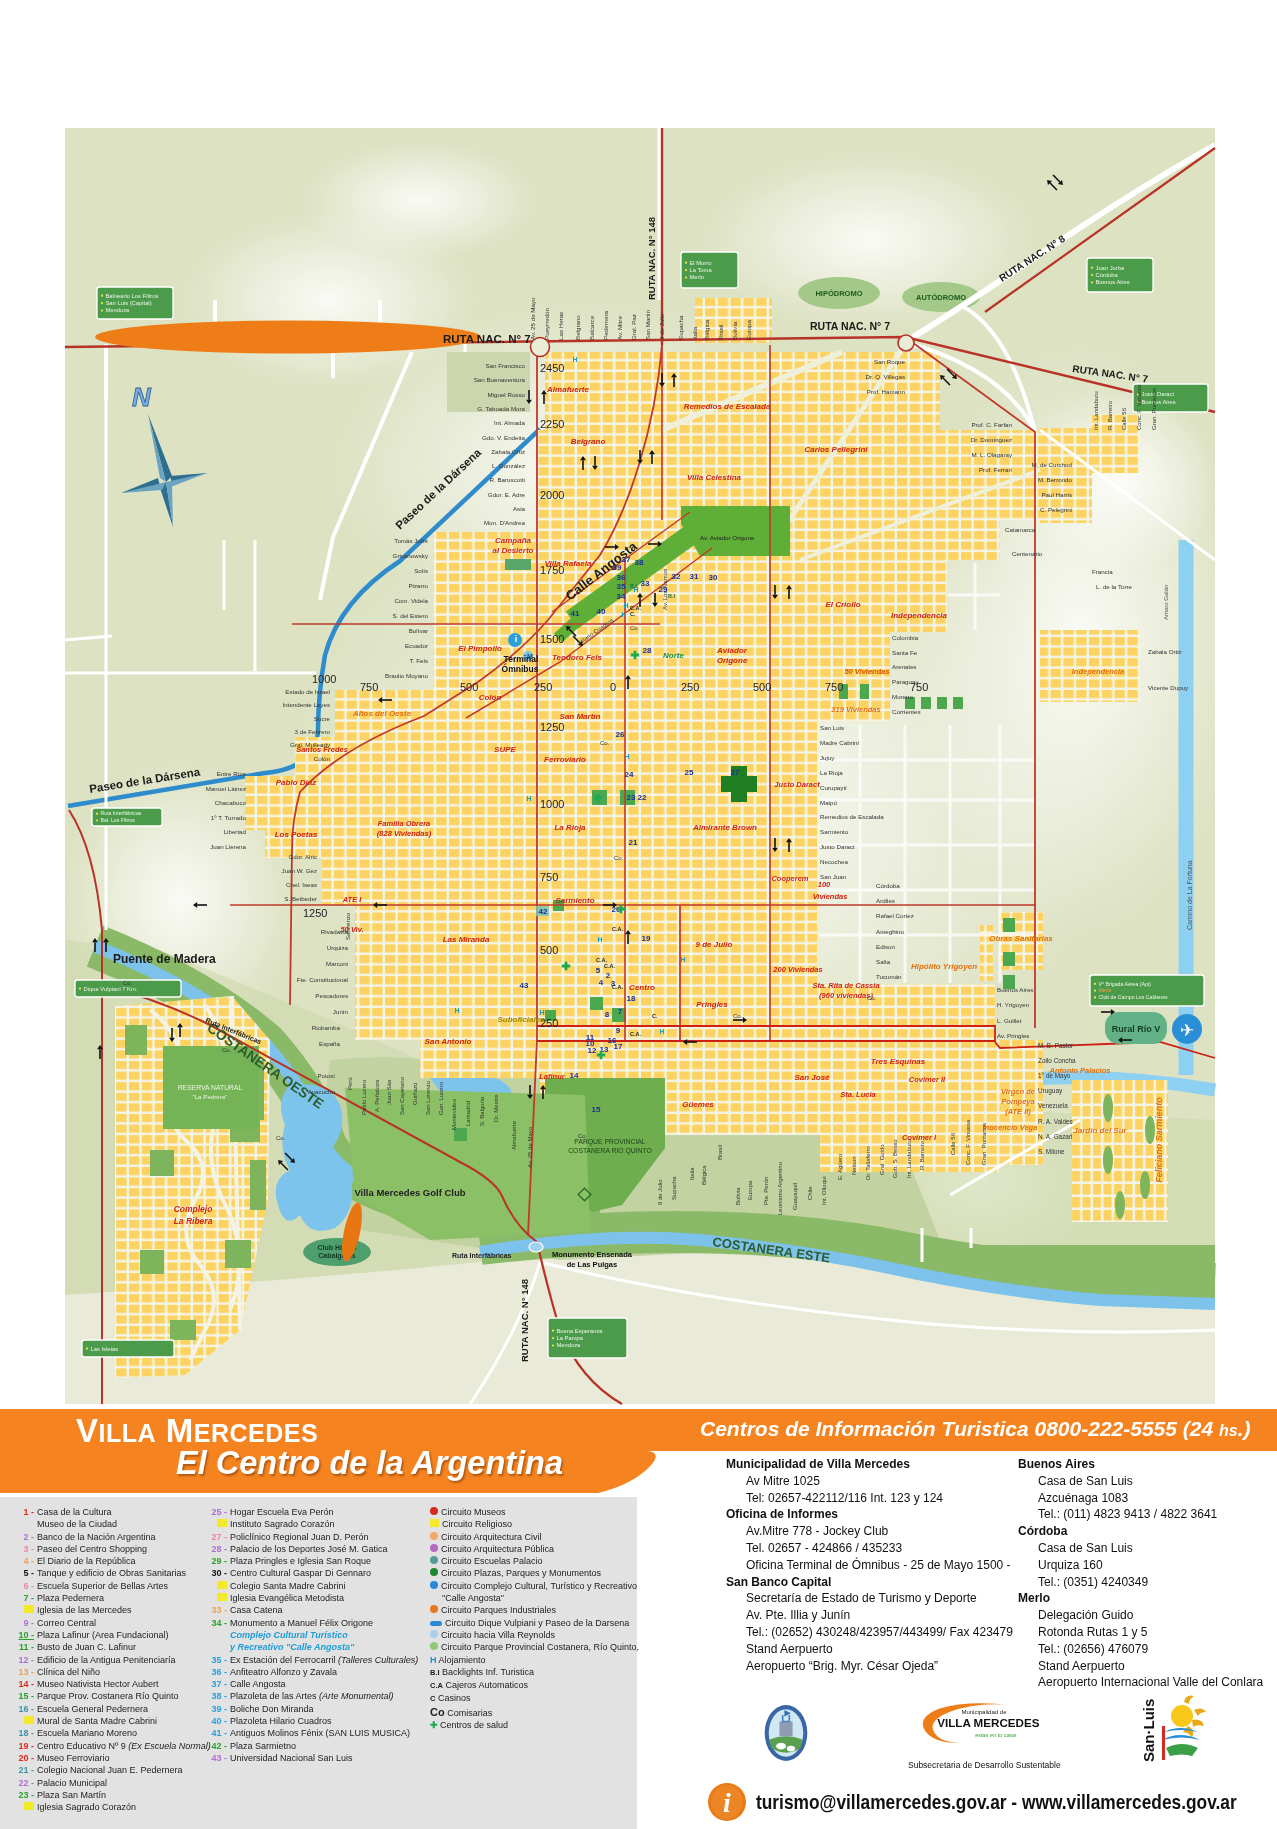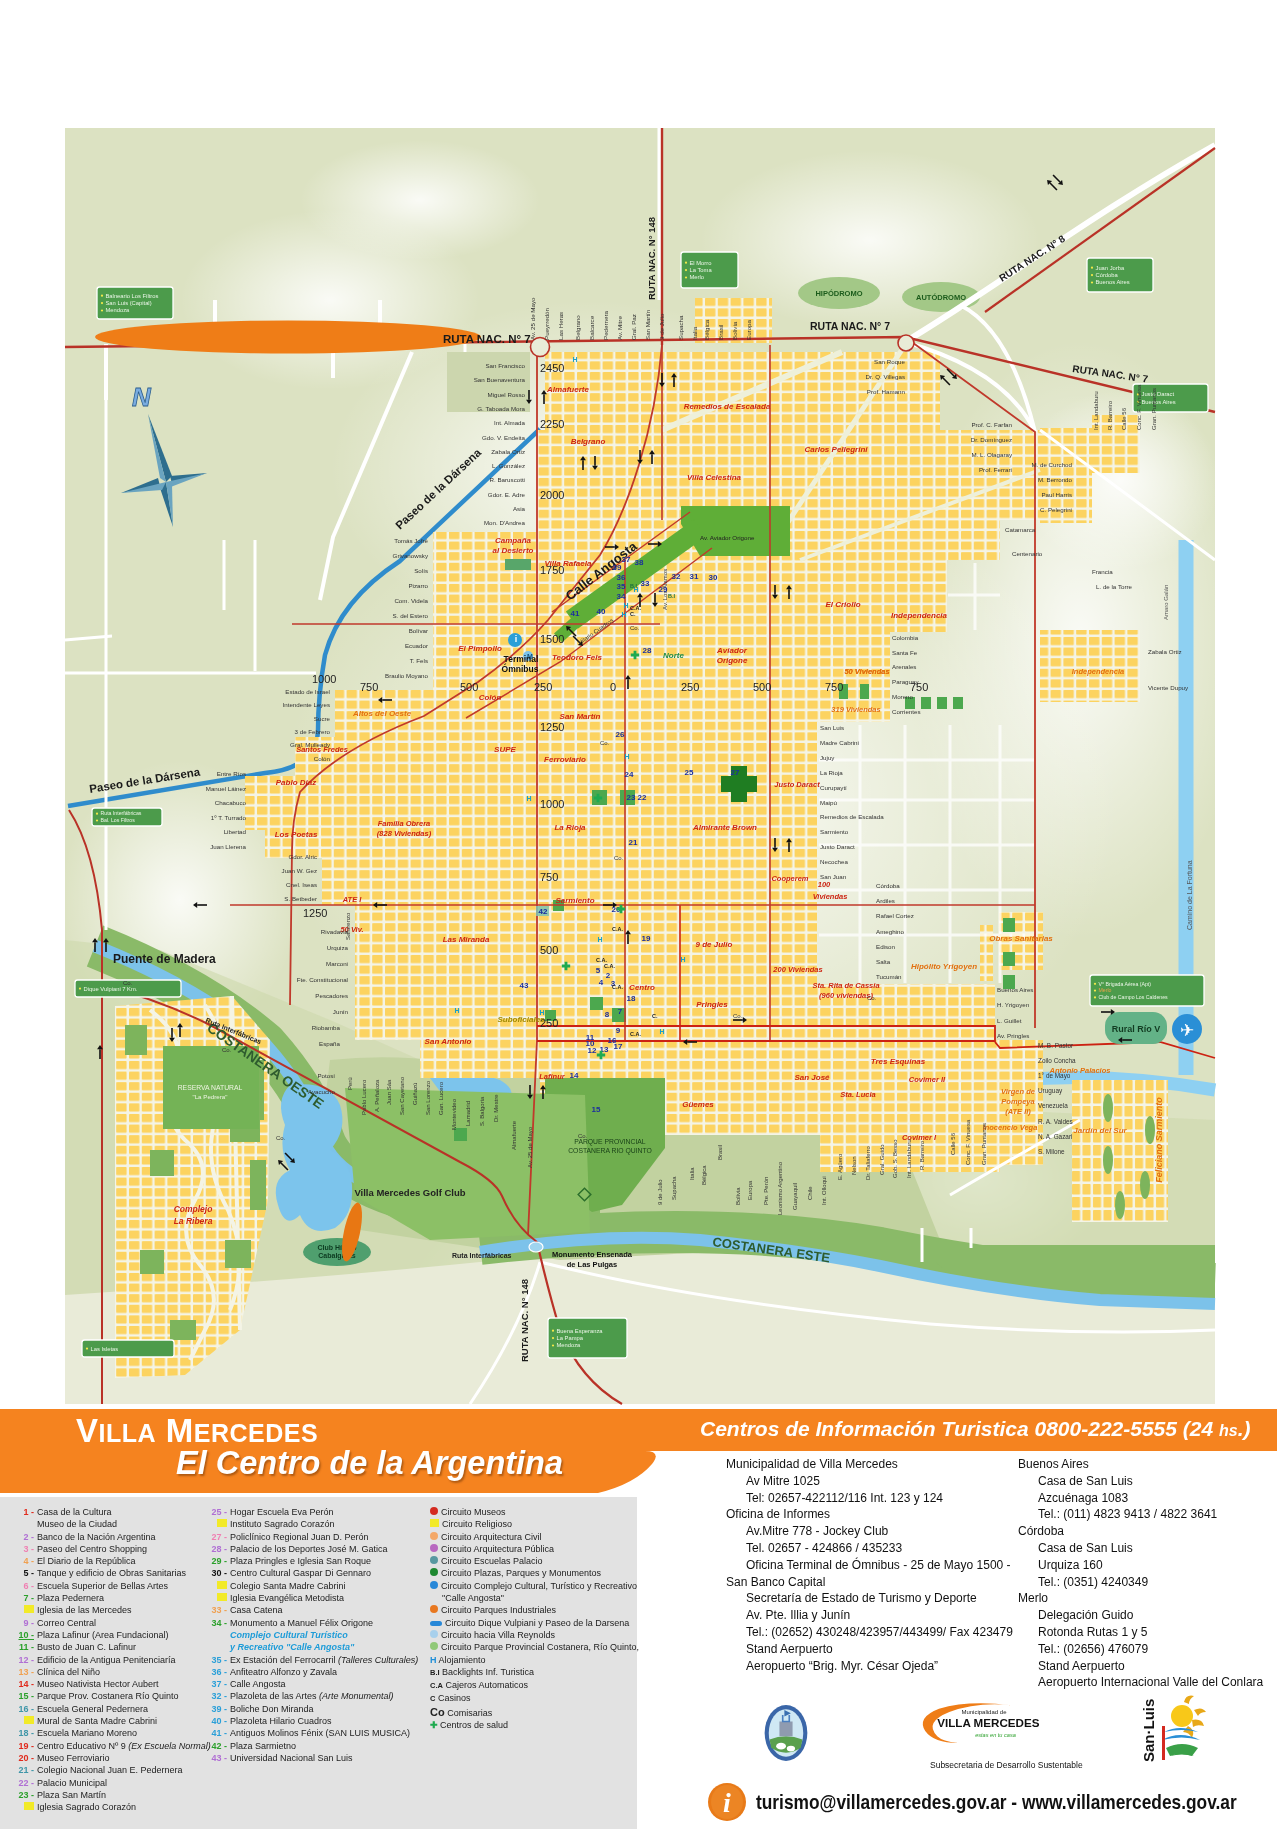--- a/index.html
+++ b/index.html
@@ -1,20 +1,20 @@
 <!DOCTYPE html>
 <html><head><meta charset="utf-8"><title>Villa Mercedes</title><style>
 html,body{margin:0;padding:0;background:#fff;}
 body{width:1277px;height:1829px;font-family:"Liberation Sans",sans-serif;position:relative;overflow:hidden;}
 .abs{position:absolute;}
 .li{font-size:9px;line-height:12.3px;color:#222;white-space:nowrap;}
 .li b{font-weight:bold;}
 .num{display:inline-block;width:22px;text-align:right;font-weight:bold;margin-right:3px;}
 .ct{font-size:12px;line-height:16.8px;color:#111;white-space:nowrap;}
-.ct .hd{font-weight:normal;}
+.ct .hd{font-weight:bold;}
 .ct .in{padding-left:20px;}
 </style></head><body>
 
 <svg class="abs" style="left:0;top:0" width="1277" height="1829" viewBox="0 0 1277 1829">
 <defs>
 <pattern id="blk" width="12.8" height="10.6" patternUnits="userSpaceOnUse">
  <rect width="12.8" height="10.6" fill="#f4f4e6"></rect>
  <rect x="1" y="1" width="10.4" height="8.2" rx="0.8" fill="#fcd360"></rect>
 </pattern>
 <pattern id="blkv" width="10.5" height="13" patternUnits="userSpaceOnUse">
@@ -894,21 +894,21 @@
     <div class="li"><span class="num" style="color:#111;">30 -</span>Centro Cultural Gaspar Di Gennaro</div>
     <div class="li"><span class="num"><span style="display:inline-block;width:10px;height:8px;background:#f2ea28;"></span></span>Colegio Santa Madre Cabrini</div>
     <div class="li"><span class="num"><span style="display:inline-block;width:10px;height:8px;background:#f2ea28;"></span></span>Iglesia Evangélica Metodista</div>
     <div class="li"><span class="num" style="color:#f0a050;">33 -</span>Casa Catena</div>
     <div class="li"><span class="num" style="color:#2ba02b;">34 -</span>Monumento a Manuel Félix Origone</div>
     <div class="li" style="color:#1e9cd8;font-weight:bold;font-style:italic;padding-left:25px;">Complejo Cultural Turístico</div>
     <div class="li" style="color:#1e9cd8;font-weight:bold;font-style:italic;padding-left:25px;">y Recreativo "Calle Angosta"</div>
     <div class="li"><span class="num" style="color:#2a9fd8;">35 -</span>Ex Estación del Ferrocarril <i>(Talleres Culturales)</i></div>
     <div class="li"><span class="num" style="color:#2a9fd8;">36 -</span>Anfiteatro Alfonzo y Zavala</div>
     <div class="li"><span class="num" style="color:#2a9fd8;">37 -</span>Calle Angosta</div>
-    <div class="li"><span class="num" style="color:#2a9fd8;">32 -</span>Plazoleta de las Artes <i>(Arte Monumental)</i></div>
+    <div class="li"><span class="num" style="color:#2a9fd8;">38 -</span>Plazoleta de las Artes <i>(Arte Monumental)</i></div>
     <div class="li"><span class="num" style="color:#2a9fd8;">39 -</span>Boliche Don Miranda</div>
     <div class="li"><span class="num" style="color:#2a9fd8;">40 -</span>Plazoleta Hilario Cuadros</div>
     <div class="li"><span class="num" style="color:#2a9fd8;">41 -</span>Antiguos  Molinos Fénix (SAN LUIS MUSICA)</div>
     <div class="li"><span class="num" style="color:#2ba02b;">42 -</span>Plaza Sarmietno</div>
     <div class="li"><span class="num" style="color:#b06fd4;">43 -</span>Universidad Nacional San Luis</div>
   </div>
 
 <div class="abs" style="left:430px;top:1506px;">
 <div class="li"><span style="display:inline-block;width:8px;height:8px;border-radius:50%;background:#d42a20;margin-right:3px;"></span>Circuito Museos</div>
     <div class="li"><span style="display:inline-block;width:9px;height:8px;background:#f2ea28;margin-right:3px;"></span>Circuito Religioso</div>
@@ -974,21 +974,21 @@
 <ellipse cx="34" cy="55" rx="5" ry="3.5" fill="#fff"></ellipse>
 </svg>
 
 <svg class="abs" style="left:908px;top:1697px" width="155" height="56" viewBox="0 0 180 62">
 <path d="M20,38 Q10,22 36,12 Q70,2 120,8 Q80,4 48,16 Q18,28 34,44 Q40,50 58,52 Q30,52 20,38 Z" fill="#ef7d17"></path>
 <text x="62" y="18" font-size="7" fill="#222" font-family="&quot;Liberation Sans&quot;, sans-serif">Municipalidad de</text>
 <text x="34" y="33" font-size="13.5" font-weight="bold" fill="#111" font-family="&quot;Liberation Sans&quot;, sans-serif">VILLA MERCEDES</text>
 <text x="78" y="45" font-size="6.5" font-style="italic" fill="#2ba02b" font-family="&quot;Liberation Sans&quot;, sans-serif">estas en tu casa</text>
 </svg>
 
-<div class="abs" style="left:908px;top:1760px;font-size:8.5px;color:#111;margin-left:22px;">Subsecretaria de Desarrollo Sustentable</div>
+<div class="abs" style="left:908px;top:1760px;font-size:8.5px;color:#111;">Subsecretaria de Desarrollo Sustentable</div>
 
 <svg class="abs" style="left:1140px;top:1690px" width="80" height="85" viewBox="0 0 80 85">
 <text x="14" y="72" font-size="15" font-weight="bold" fill="#111" transform="rotate(-90 14 72)" font-family="&quot;Liberation Sans&quot;, sans-serif">San·Luis</text>
 <circle cx="42" cy="26" r="11" fill="#f8c819"></circle>
 <path d="M54,20 q8,-4 12,2 q-6,0 -8,4 Z M52,30 q10,-2 12,6 q-7,-2 -11,1 Z M48,36 q8,4 4,12 q-3,-6 -9,-6 Z M44,12 q2,-8 10,-6 q-5,3 -5,8 Z" fill="#e8a818"></path>
 <path d="M24,42 q16,-8 34,0 q-16,-4 -34,0 Z" fill="#2a8fd6"></path>
 <path d="M22,50 q18,-10 38,0 q-18,-5 -38,0 Z" fill="#2a8fd6"></path>
 <path d="M26,58 q16,-8 32,0 L52,66 q-12,-4 -22,0 Z" fill="#3aa048"></path>
 <path d="M30,66 q12,-6 24,0 q-12,-3 -24,0 Z" fill="#3aa048"></path>
 <rect x="22" y="36" width="3" height="34" fill="#d42a20"></rect>

